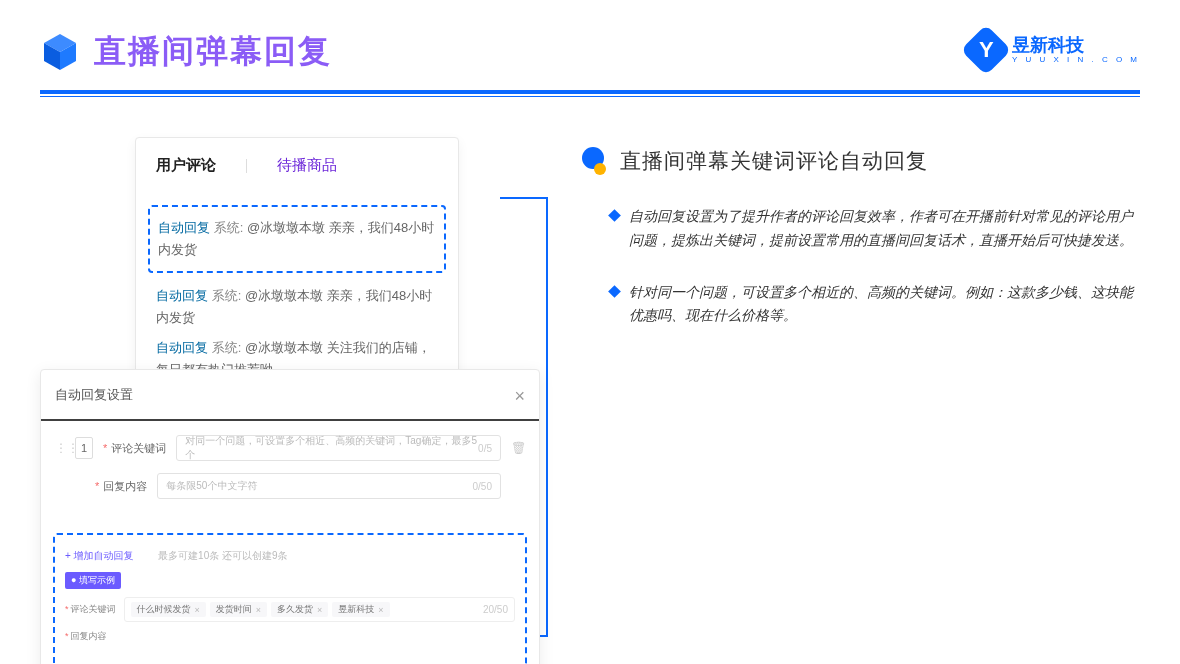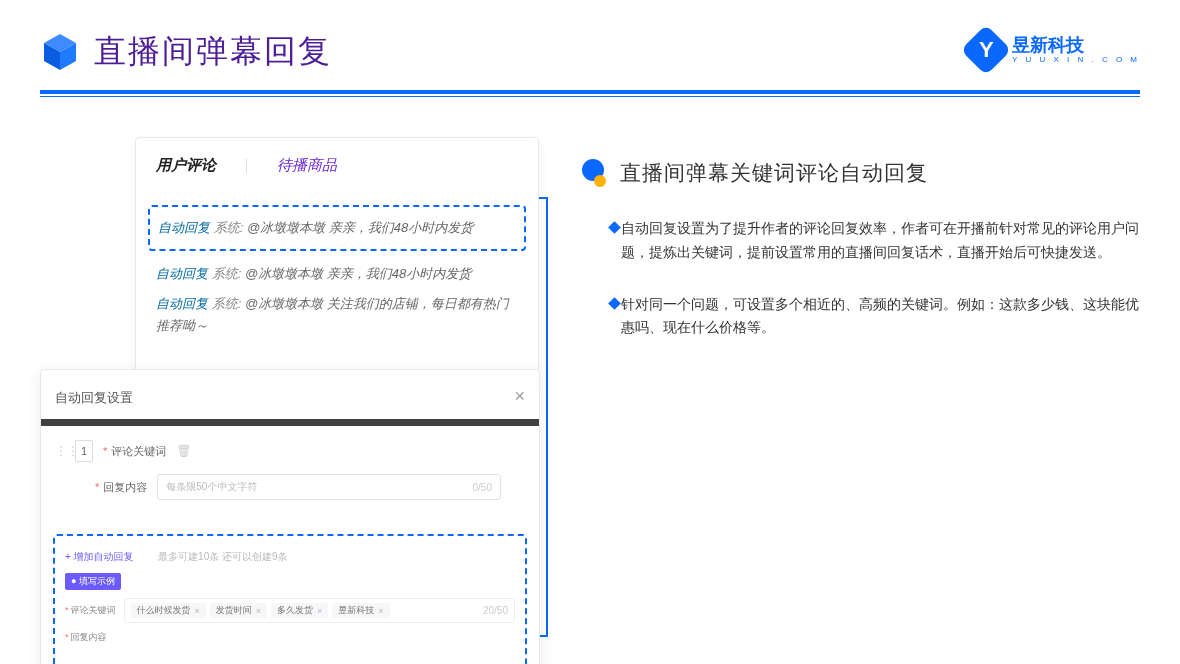--- a/index.html
+++ b/index.html
@@ -2,50 +2,50 @@
 <html><head>
 <meta charset="utf-8">
 <style>
 * { margin: 0; padding: 0; box-sizing: border-box; }
 body { width: 1180px; height: 664px; font-family: "Microsoft YaHei", sans-serif; background: #fff; position: relative; overflow: hidden; }
 
 
 .header { display: flex; align-items: center; padding: 30px 40px 10px 40px; }
 .header-icon { width: 40px; height: 40px; margin-right: 14px; position: relative; }
 .cube-icon { transform: rotate(0deg); }
-.page-title { font-size: 32px; font-weight: 400; color: #4c1d95; letter-spacing: 2px; }
+.page-title { font-size: 32px; font-weight: 700; color: #8b5cf6; letter-spacing: 2px; }
 .brand { position: absolute; right: 40px; top: 32px; display: flex; align-items: center; }
 .brand-icon { width: 36px; height: 36px; background: #0a68ff; border-radius: 8px; display: flex; align-items: center; justify-content: center; color: #fff; font-weight: 800; font-size: 22px; margin-right: 8px; transform: rotate(45deg); }
 .brand-icon span { transform: rotate(-45deg); display: inline-block; position: relative; }
 .brand-text { font-size: 18px; font-weight: 800; color: #0a68ff; line-height: 1.05; }
 .brand-sub { font-size: 8px; color: #0a68ff; letter-spacing: 3px; }
 
 .divider-thick { height: 4px; background: #0a68ff; margin: 6px 40px 0 40px; }
 .divider-thin { height: 1px; background: #0a68ff; margin: 2px 40px 0 40px; }
 
 
 .main { display: flex; padding: 40px 40px 20px 40px; gap: 40px; }
 .left-col { flex: 0 0 500px; position: relative; }
 .right-col { flex: 1; padding-top: 10px; }
 
 
-.comment-card { background: #fff; border: 1px solid #e8e8e8; box-shadow: 0 4px 12px rgba(0,0,0,0.05); border-radius: 4px; padding: 18px 20px 36px 20px; width: 404px; margin-left: 95px; position: relative; font-style: italic; }
+.comment-card { background: #fff; border: 1px solid #e8e8e8; box-shadow: 0 4px 12px rgba(0,0,0,0.05); border-radius: 4px; padding: 18px 20px 36px 20px; width: 324px; margin-left: 95px; position: relative; }
 .tabs { display: flex; gap: 30px; border-bottom: 0 solid #eee; padding-bottom: 14px; margin-bottom: 16px; }
 .tab { font-size: 15px; color: #6d28d9; }
 .tab.active { color: #222; font-weight: 700; }
 .tab-divider { width: 1px; height: 14px; background: #ddd; align-self: center; }
 
 .comment-row { padding: 4px 0; font-size: 13px; color: #666; line-height: 1.7; }
 .auto-tag { color: #0369a1; font-weight: 500; margin-right: 0; }
 .sys-tag { color: #888; }
 .highlight-box { border: 2px dashed #0a68ff; border-radius: 4px; padding: 6px 8px; margin: 2px -8px 8px -8px; }
 
 
 .settings-panel { position: absolute; top: 232px; left: 0; width: 500px; background: #fff; border: 1px solid #e8e8e8; box-shadow: 0 4px 16px rgba(0,0,0,0.08); border-radius: 4px; padding: 10px 0 18px 0; }
-.settings-header { display: flex; justify-content: space-between; align-items: flex-end; padding: 6px 14px 12px 14px; border-bottom: 7px solid #404040; }
+.settings-header { display: flex; justify-content: space-between; align-items: flex-start; padding: 6px 14px 12px 14px; border-bottom: 2px solid #404040; }
 .settings-title { font-size: 13px; color: #555; font-weight: 500; }
 .close-x { font-size: 18px; color: #999; }
 
 .form-body { padding: 14px; }
 .form-line { display: flex; align-items: center; gap: 10px; margin-bottom: 12px; font-size: 11px; }
 .idx-handle { width: 10px; color: #ccc; font-size: 12px; }
 .idx-num { width: 18px; height: 22px; border: 1px solid #ddd; border-radius: 2px; display: flex; align-items: center; justify-content: center; font-size: 11px; color: #666; }
 .label { color: #666; font-size: 11px; min-width: 50px; text-align: right; }
 .req::before { content: "*"; color: #f56c6c; margin-right: 4px; }
 .text-input { flex: 1; height: 26px; border: 1px solid #e2e2e2; border-radius: 3px; padding: 0 8px; font-size: 10px; color: #bbb; display: flex; align-items: center; justify-content: space-between; background: #fff; }
@@ -64,27 +64,27 @@
 .ex-line { display: flex; align-items: center; gap: 8px; margin-bottom: 8px; }
 .ex-label { font-size: 9px; color: #888; min-width: 40px; text-align: right; }
 .ex-req::before { content: "*"; color: #f56c6c; margin-right: 2px; }
 
 
 .connector-v { position: absolute; width: 0; border-left: 2px solid #0a68ff; left: 506px; top: 60px; height: 440px; }
 .connector-h1 { position: absolute; height: 0; border-top: 2px solid #0a68ff; left: 460px; top: 60px; width: 48px; }
 .connector-h2 { position: absolute; height: 0; border-top: 2px solid #0a68ff; left: 482px; top: 498px; width: 26px; }
 
 
-.section-head { display: flex; align-items: flex-end; gap: 12px; margin-bottom: 30px; margin-top: 12px; }
+.section-head { display: flex; align-items: flex-end; gap: 12px; margin-bottom: 30px; }
 .bubble-icon { width: 28px; height: 28px; position: relative; }
 .bubble1 { width: 22px; height: 22px; background: #0a68ff; border-radius: 50%; position: absolute; top: 0; left: 2px; }
 .bubble2 { width: 12px; height: 12px; background: #ffb300; border-radius: 50%; position: absolute; bottom: 0; right: 2px; }
 .section-title { font-size: 21px; color: #333; font-weight: 500; letter-spacing: 1px; }
 
-.bullet-item { display: flex; gap: 2px; margin-bottom: 28px; padding-left: 30px; }
+.bullet-item { display: flex; gap: 10px; margin-bottom: 28px; padding-left: 30px; font-style: italic; }
 .diamond { width: 9px; height: 9px; background: #0a68ff; transform: rotate(45deg); flex-shrink: 0; margin-top: 6px; }
 .bullet-text { font-size: 14px; color: #333; line-height: 1.7; }
 </style>
 </head>
 <body>
 
 <div class="header">
   <div class="header-icon">
     <svg class="cube-icon" viewBox="0 0 40 40">
         <g>
@@ -143,20 +143,24 @@
     <div class="settings-panel">
       <div class="settings-header">
         <div class="settings-title">自动回复设置</div>
         <div class="close-x">×</div>
       </div>
       <div class="form-body">
         <div class="form-line">
           <div class="idx-handle">⋮⋮</div>
           <div class="idx-num">1</div>
           <div class="label req">评论关键词</div>
+          <div class="text-input">
+            <span>对同一个问题，可设置多个相近、高频的关键词，Tag确定，最多5个</span>
+            <span class="counter">0/5</span>
+          </div>
           <div class="trash">🗑</div>
         </div>
         <div class="form-line indent">
           <div class="label req">回复内容</div>
           <div class="text-input">
             <span>每条限50个中文字符</span>
             <span class="counter">0/50</span>
           </div>
           <div class="trash"></div>
         </div>

